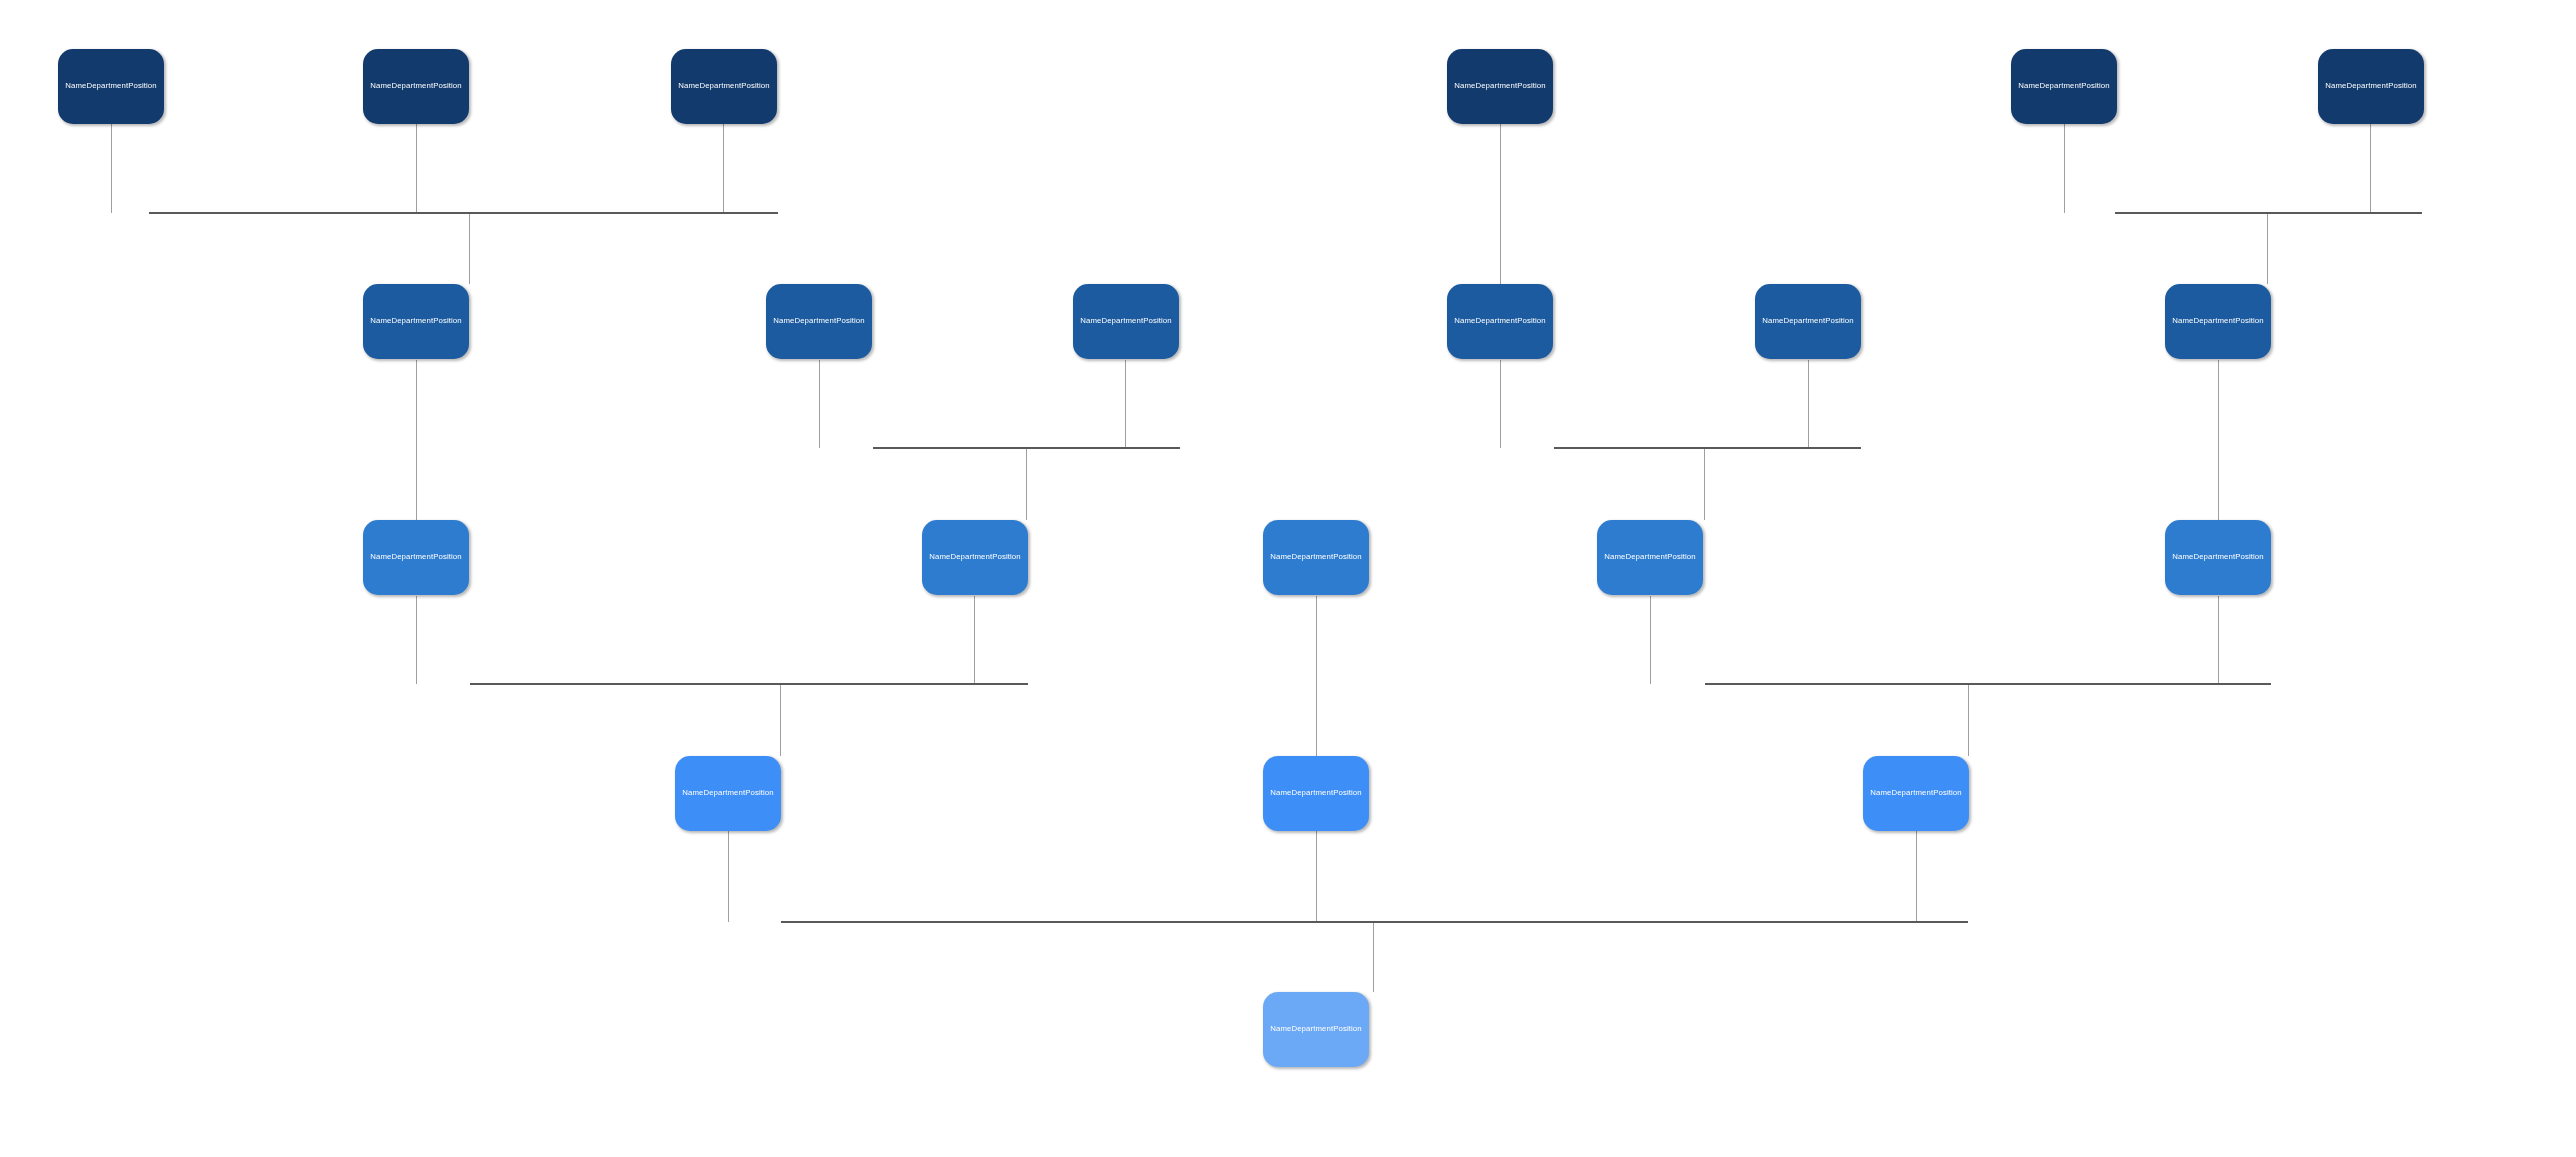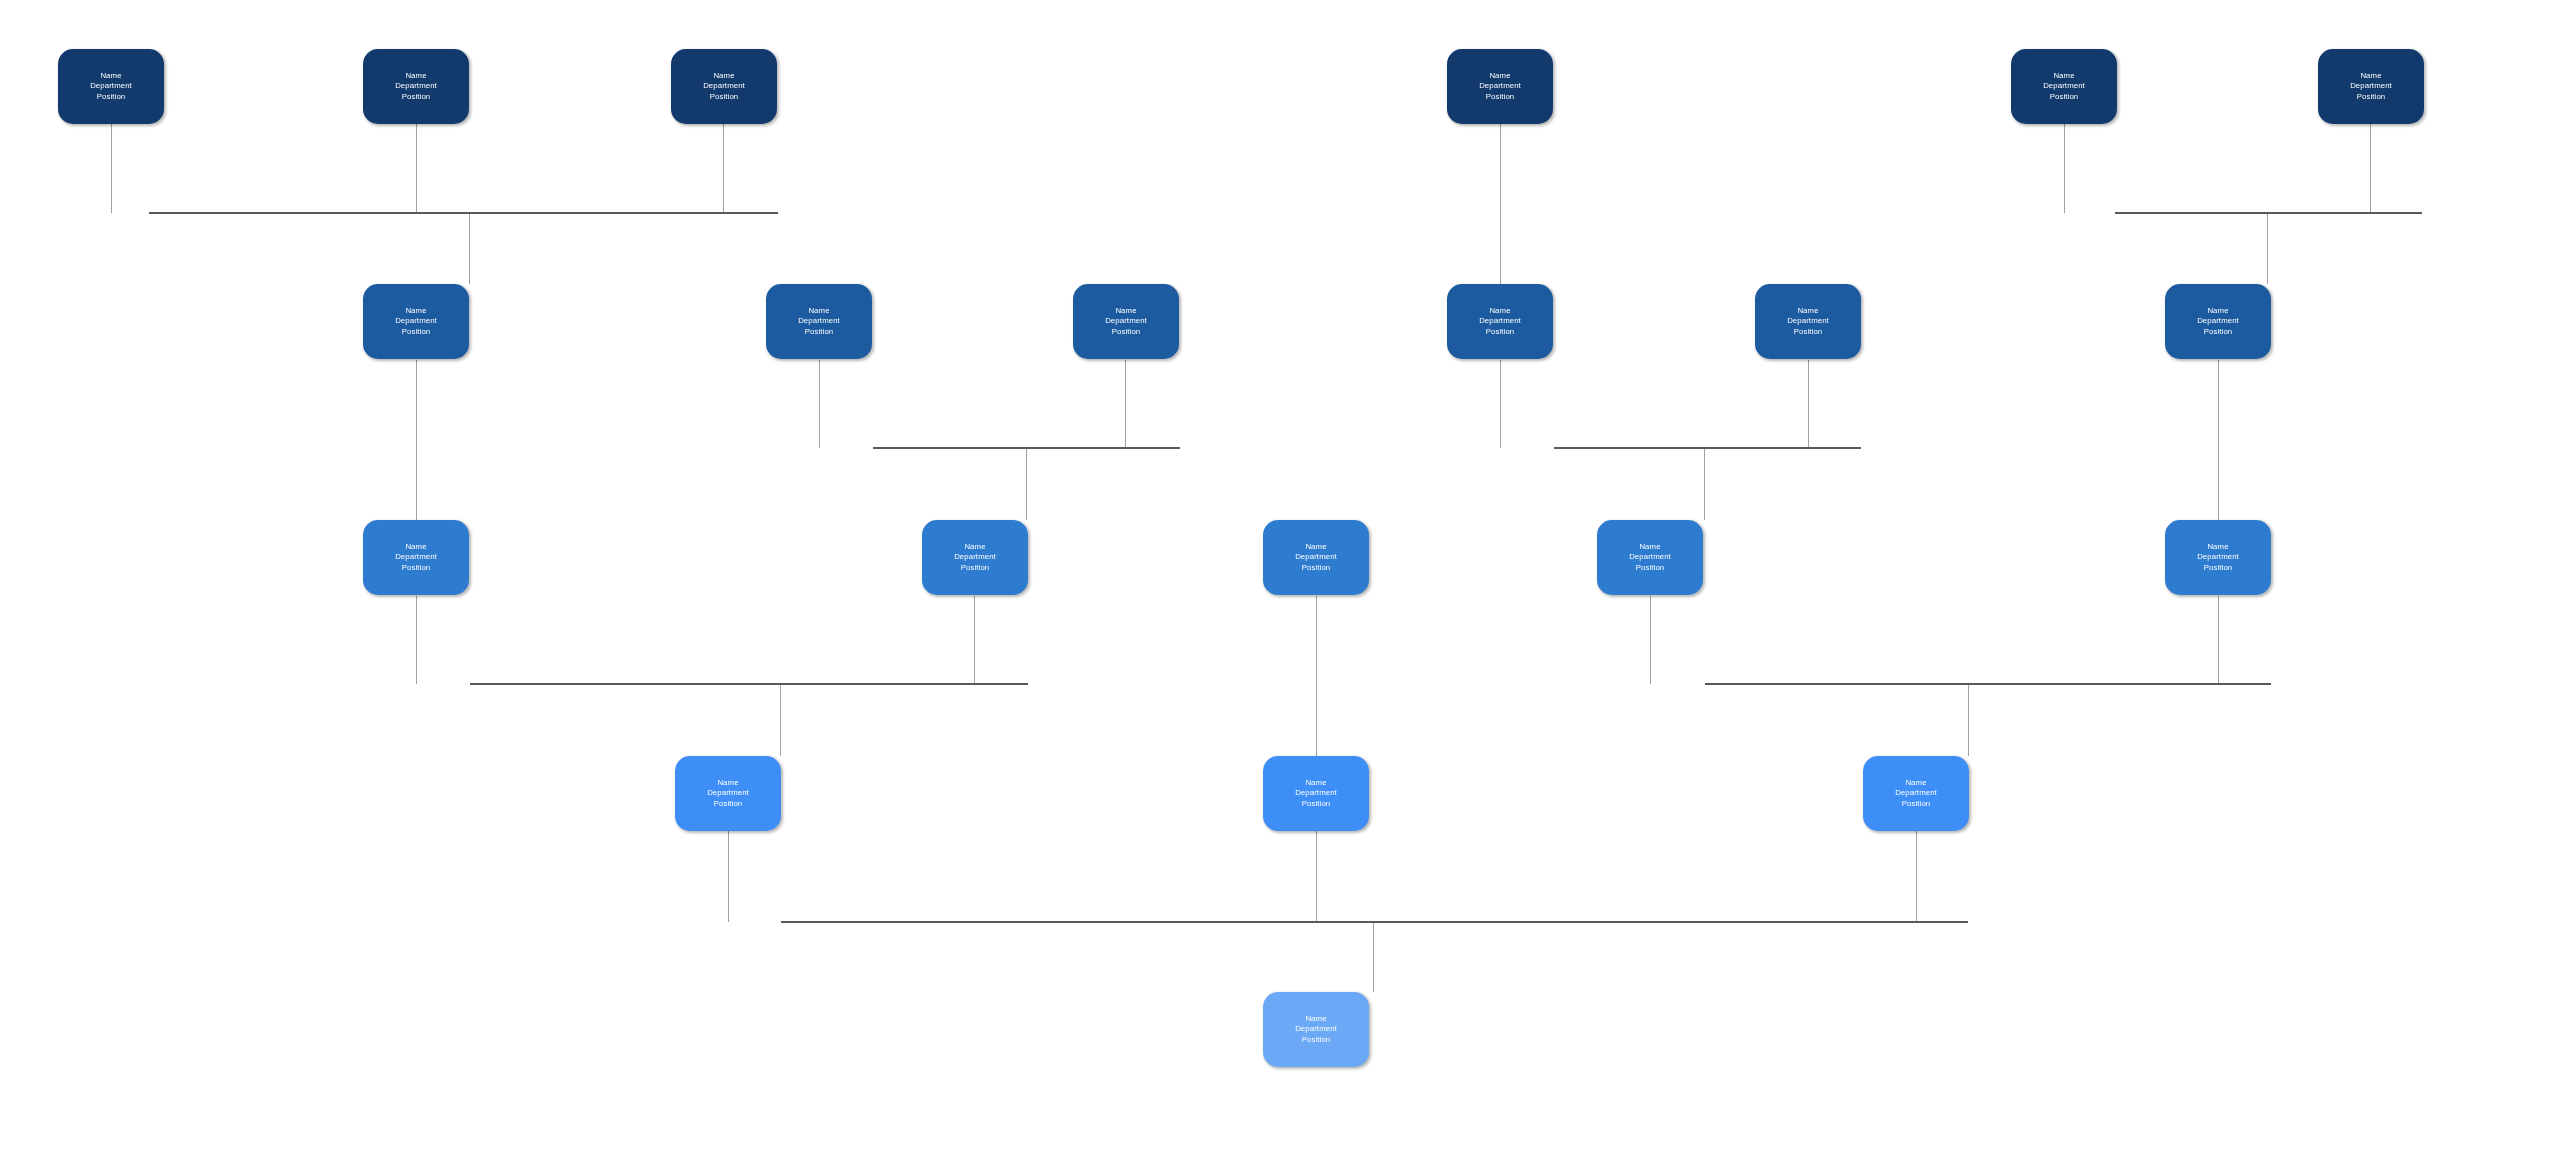--- a/index.html
+++ b/index.html
@@ -31,21 +31,21 @@
     left: 0;
     top: 0;
     width: 2576px;
     height: 1157px;
   }
   .node {
     position: absolute;
     box-sizing: border-box;
     border-radius: 15px;
     display: flex;
-    flex-direction: column;
+    flex-direction: row;
     align-items: center;
     justify-content: center;
     color: #ffffff;
     text-align: center;
     box-shadow: 1.2px 1.7px 2.9px rgba(0,0,0,0.28);
     line-height: 1.33;
     letter-spacing: 0.1px;
   }
   .node .line {
     display: block;

